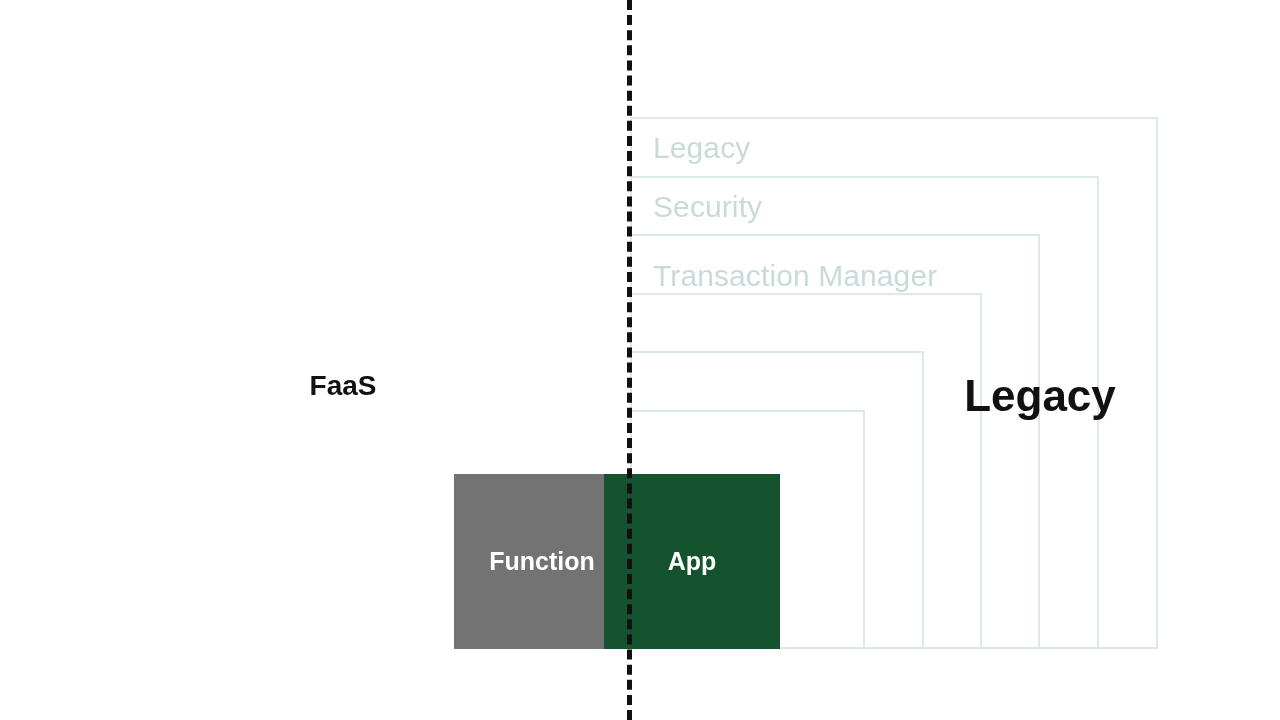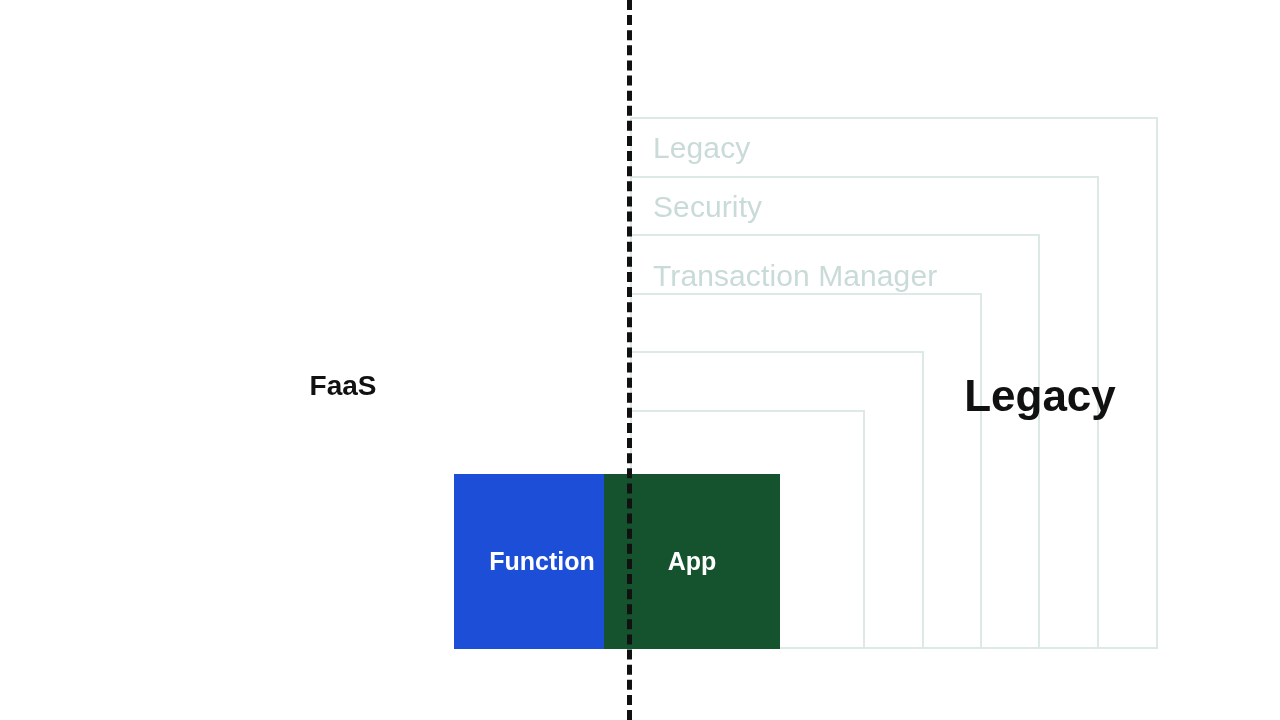--- a/index.html
+++ b/index.html
@@ -52,21 +52,21 @@
     top: 474px;
     height: 175px;
     display: flex;
     align-items: center;
     justify-content: center;
     z-index: 30;
   }
   .green-block.function {
     left: 454px;
     width: 176px;
-    background: #1d4ed8;
+    background: #737373;
   }
   .green-block.app {
     left: 604px;
     width: 176px;
     background: #14532d;
   }
   .green-block .block-text {
     color: #ffffff;
     font-size: 25px;
     font-weight: bold;

